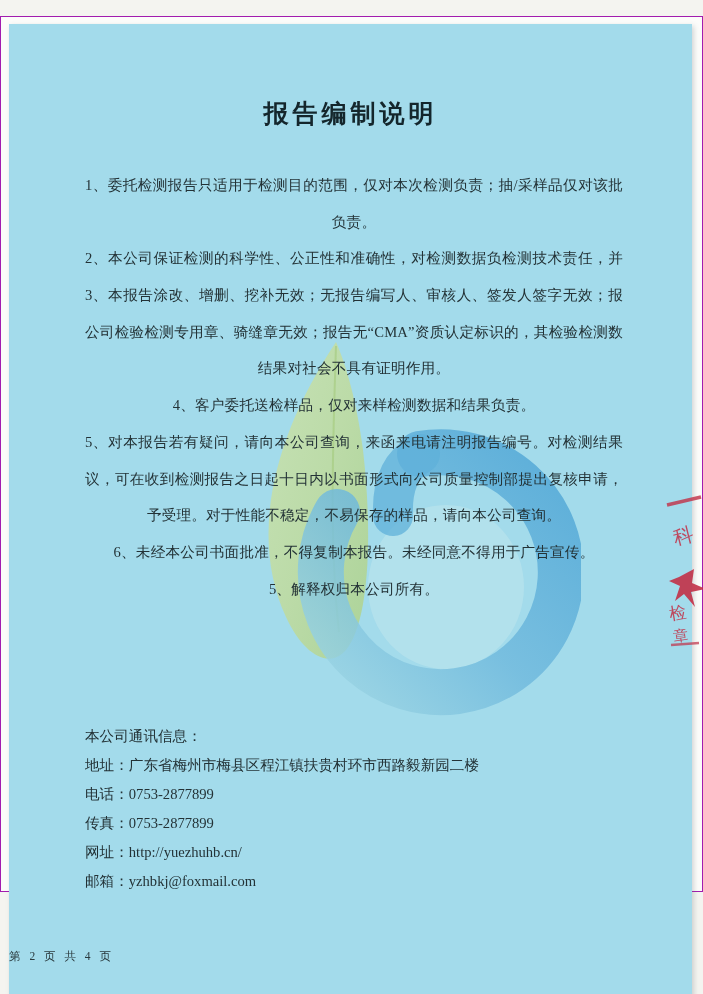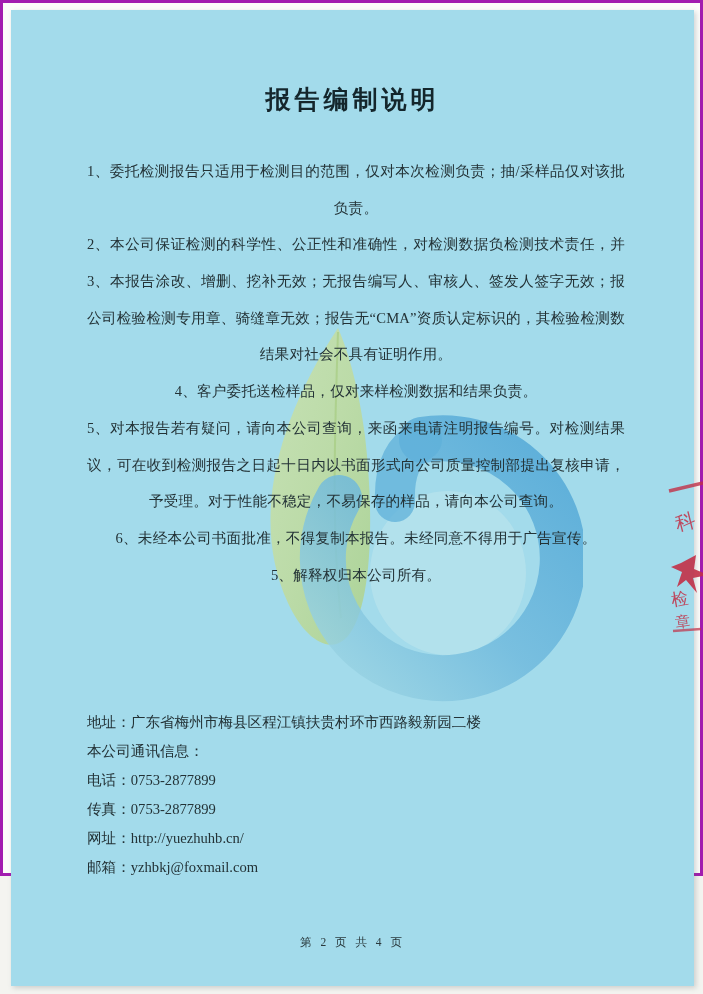--- a/index.html
+++ b/index.html
@@ -3,23 +3,23 @@
 <meta charset="utf-8">
 <style>
   html,body{margin:0;padding:0;}
   body{
     width:703px;height:994px;
     background:#f4f4f0;
     font-family:"Liberation Serif","DejaVu Serif",serif;
     position:relative;overflow:hidden;
   }
   .stage{
-    position:absolute;left:0;top:0;width:703px;height:876px;
+    position:absolute;left:0;top:16px;width:703px;height:876px;
     background:#fcfcfa;
-    border:3px solid #a21caf;box-sizing:border-box;
+    border:1px solid #a21caf;box-sizing:border-box;
   }
   .paper{
     position:absolute;left:8px;top:7px;width:683px;height:976px;
     background:#a3dbeb;
     box-shadow:2px 2px 5px rgba(90,100,105,.25);
   }
   .watermark{
     position:absolute;left:232px;top:308px;width:340px;height:400px;
     z-index:1;pointer-events:none;
   }
@@ -36,21 +36,21 @@
     letter-spacing:.2px;
   }
   .bl{white-space:nowrap;text-align:center;}
   .bl.j{text-align:justify;text-align-last:justify;white-space:normal;height:36.7px;overflow:hidden;}
   .contact-block{
     position:absolute;left:76px;top:698px;width:540px;z-index:2;
     font-size:14.6px;line-height:29px;color:#233236;
   }
   .page-footer{
     position:absolute;left:0;top:925px;width:100%;z-index:2;
-    text-align:center;font-size:11.5px;letter-spacing:3px;color:#2a3a3e;
+    text-align:left;font-size:11.5px;letter-spacing:3px;color:#2a3a3e;
   }
   .stamp{
     position:absolute;left:660px;top:468px;width:43px;height:162px;
     z-index:3;overflow:hidden;pointer-events:none;
   }
   .stamp svg text{
     font-family:"DejaVu Sans",sans-serif;
     fill:#c23047;opacity:.85;
   }
 </style>
@@ -95,22 +95,22 @@
       <div class="bl">结果对社会不具有证明作用。</div>
       <div class="bl">4、客户委托送检样品，仅对来样检测数据和结果负责。</div>
       <div class="bl j">5、对本报告若有疑问，请向本公司查询，来函来电请注明报告编号。对检测结果如有异</div>
       <div class="bl j">议，可在收到检测报告之日起十日内以书面形式向公司质量控制部提出复核申请，逾期不</div>
       <div class="bl">予受理。对于性能不稳定，不易保存的样品，请向本公司查询。</div>
       <div class="bl">6、未经本公司书面批准，不得复制本报告。未经同意不得用于广告宣传。</div>
       <div class="bl">5、解释权归本公司所有。</div>
     </div>
 
     <div class="contact-block">
+      <div>本公司通讯信息：</div>
       <div>地址：广东省梅州市梅县区程江镇扶贵村环市西路毅新园二楼</div>
-      <div>本公司通讯信息：</div>
       <div>电话：0753-2877899</div>
       <div>传真：0753-2877899</div>
       <div>网址：http://yuezhuhb.cn/</div>
       <div>邮箱：yzhbkj@foxmail.com</div>
     </div>
 
     <div class="page-footer">第 2 页 共 4 页</div>
   </div>
 
   <div class="stamp">

